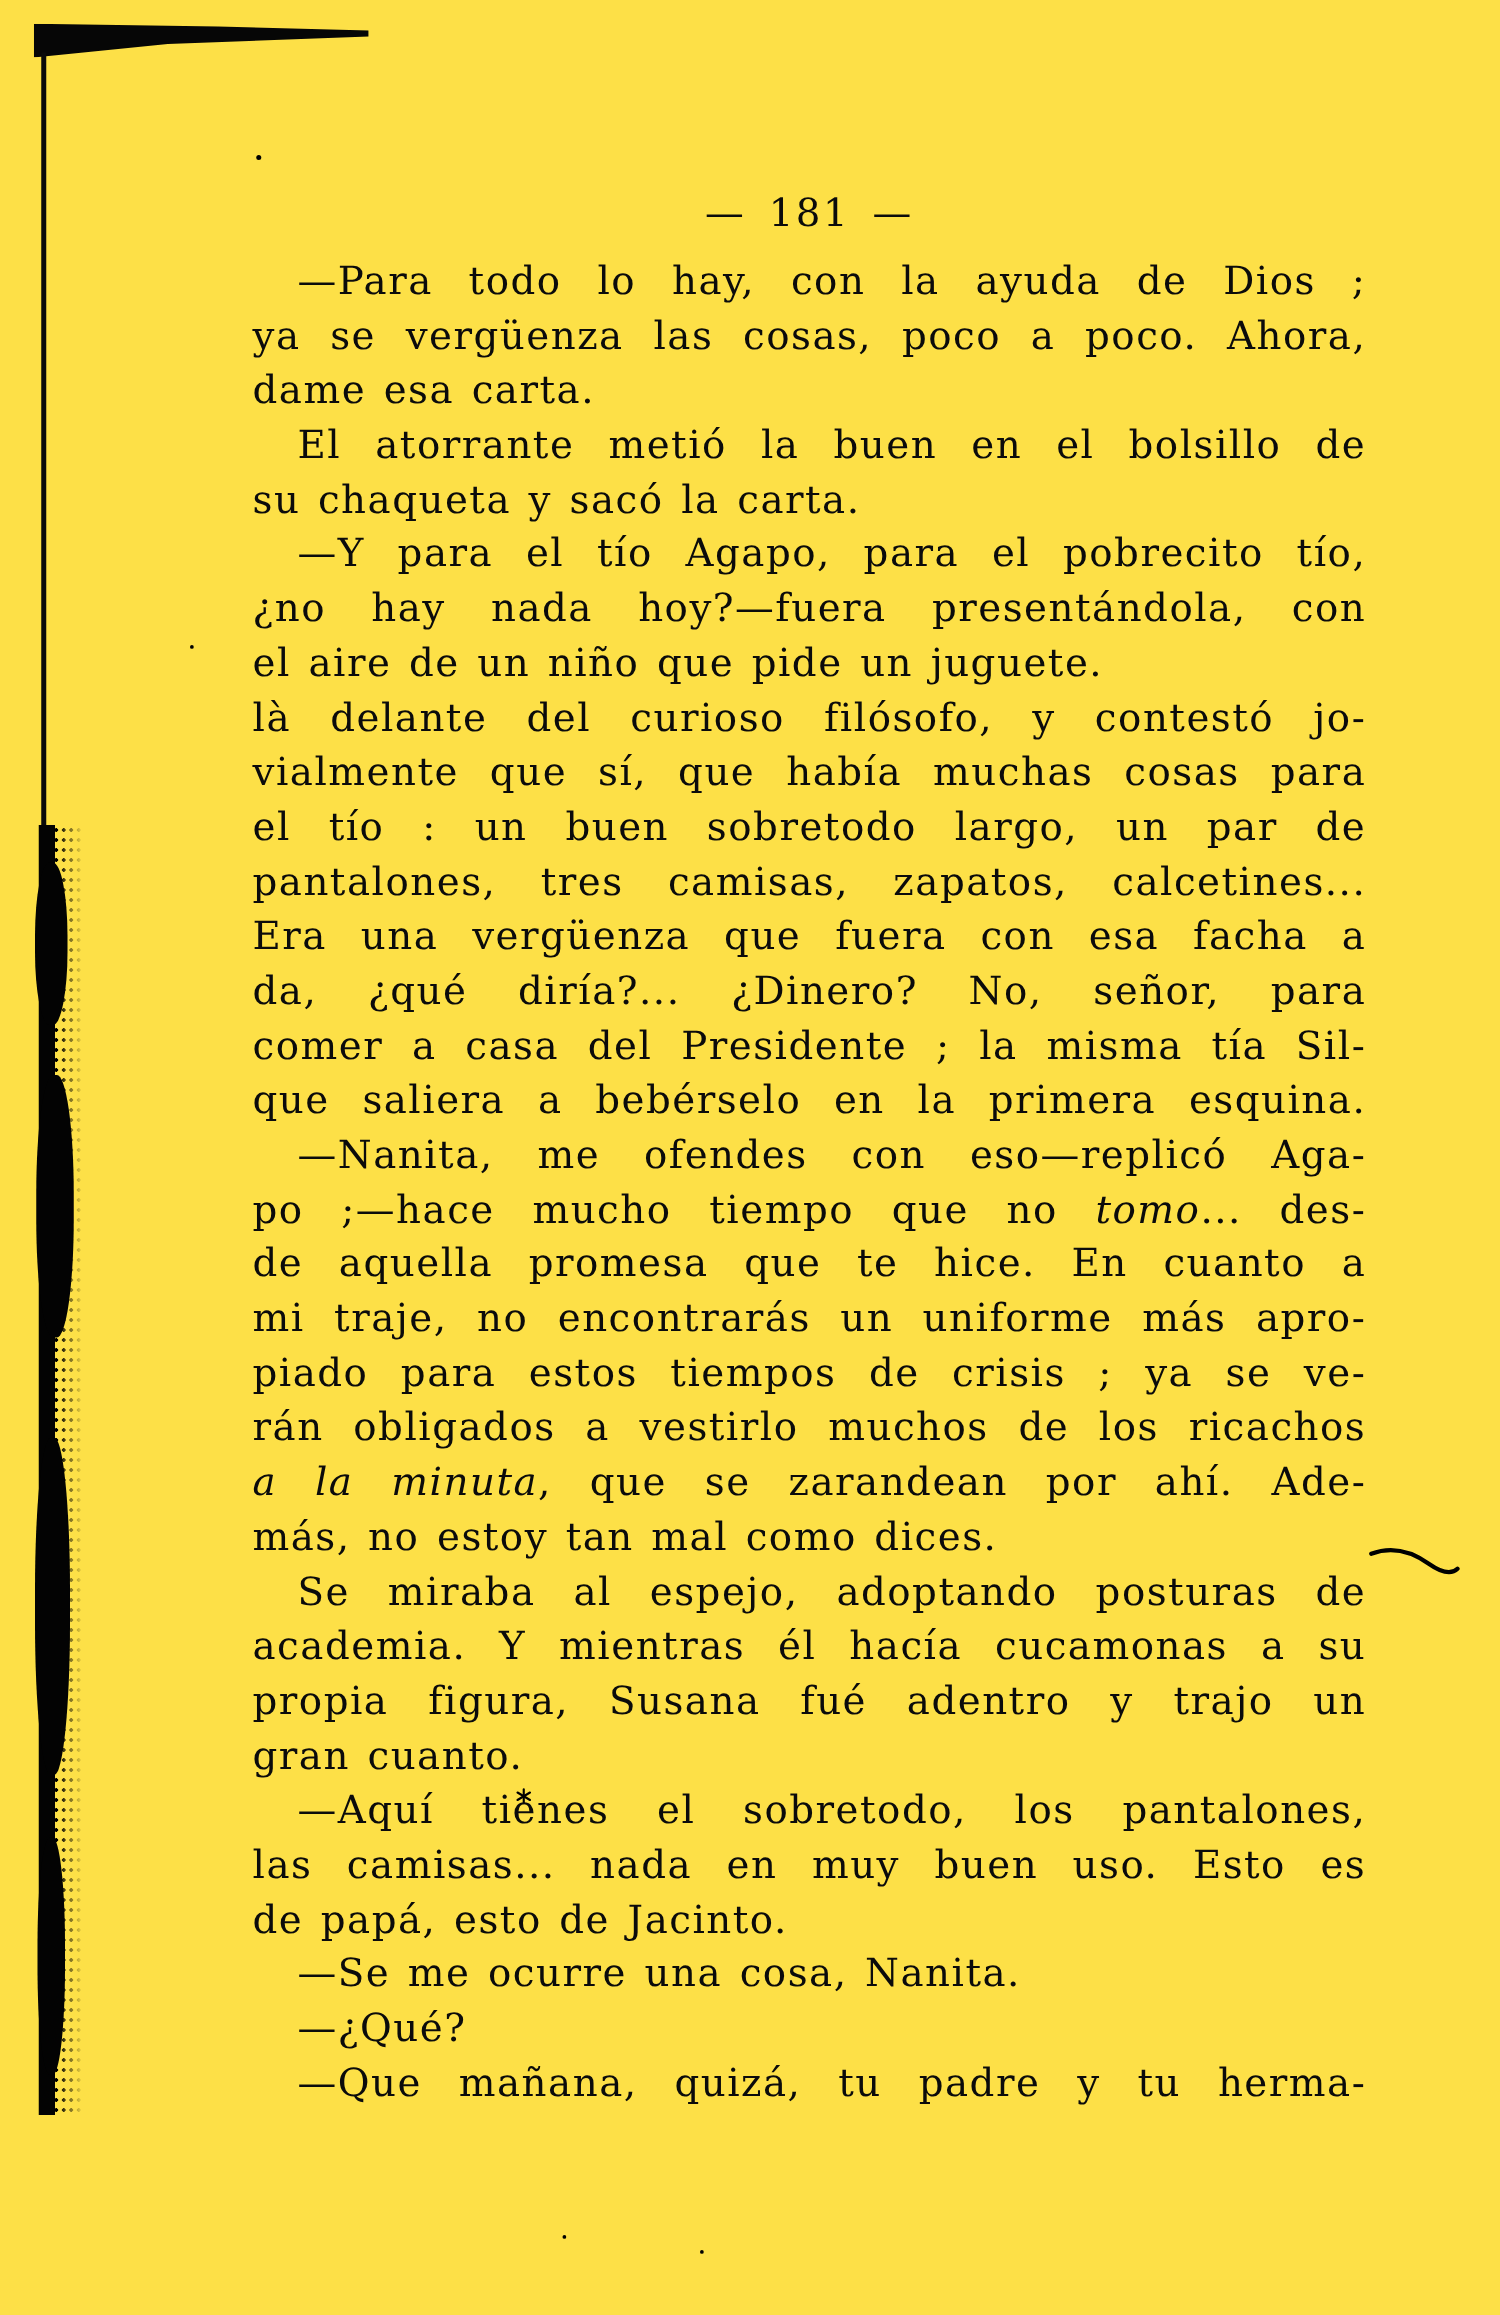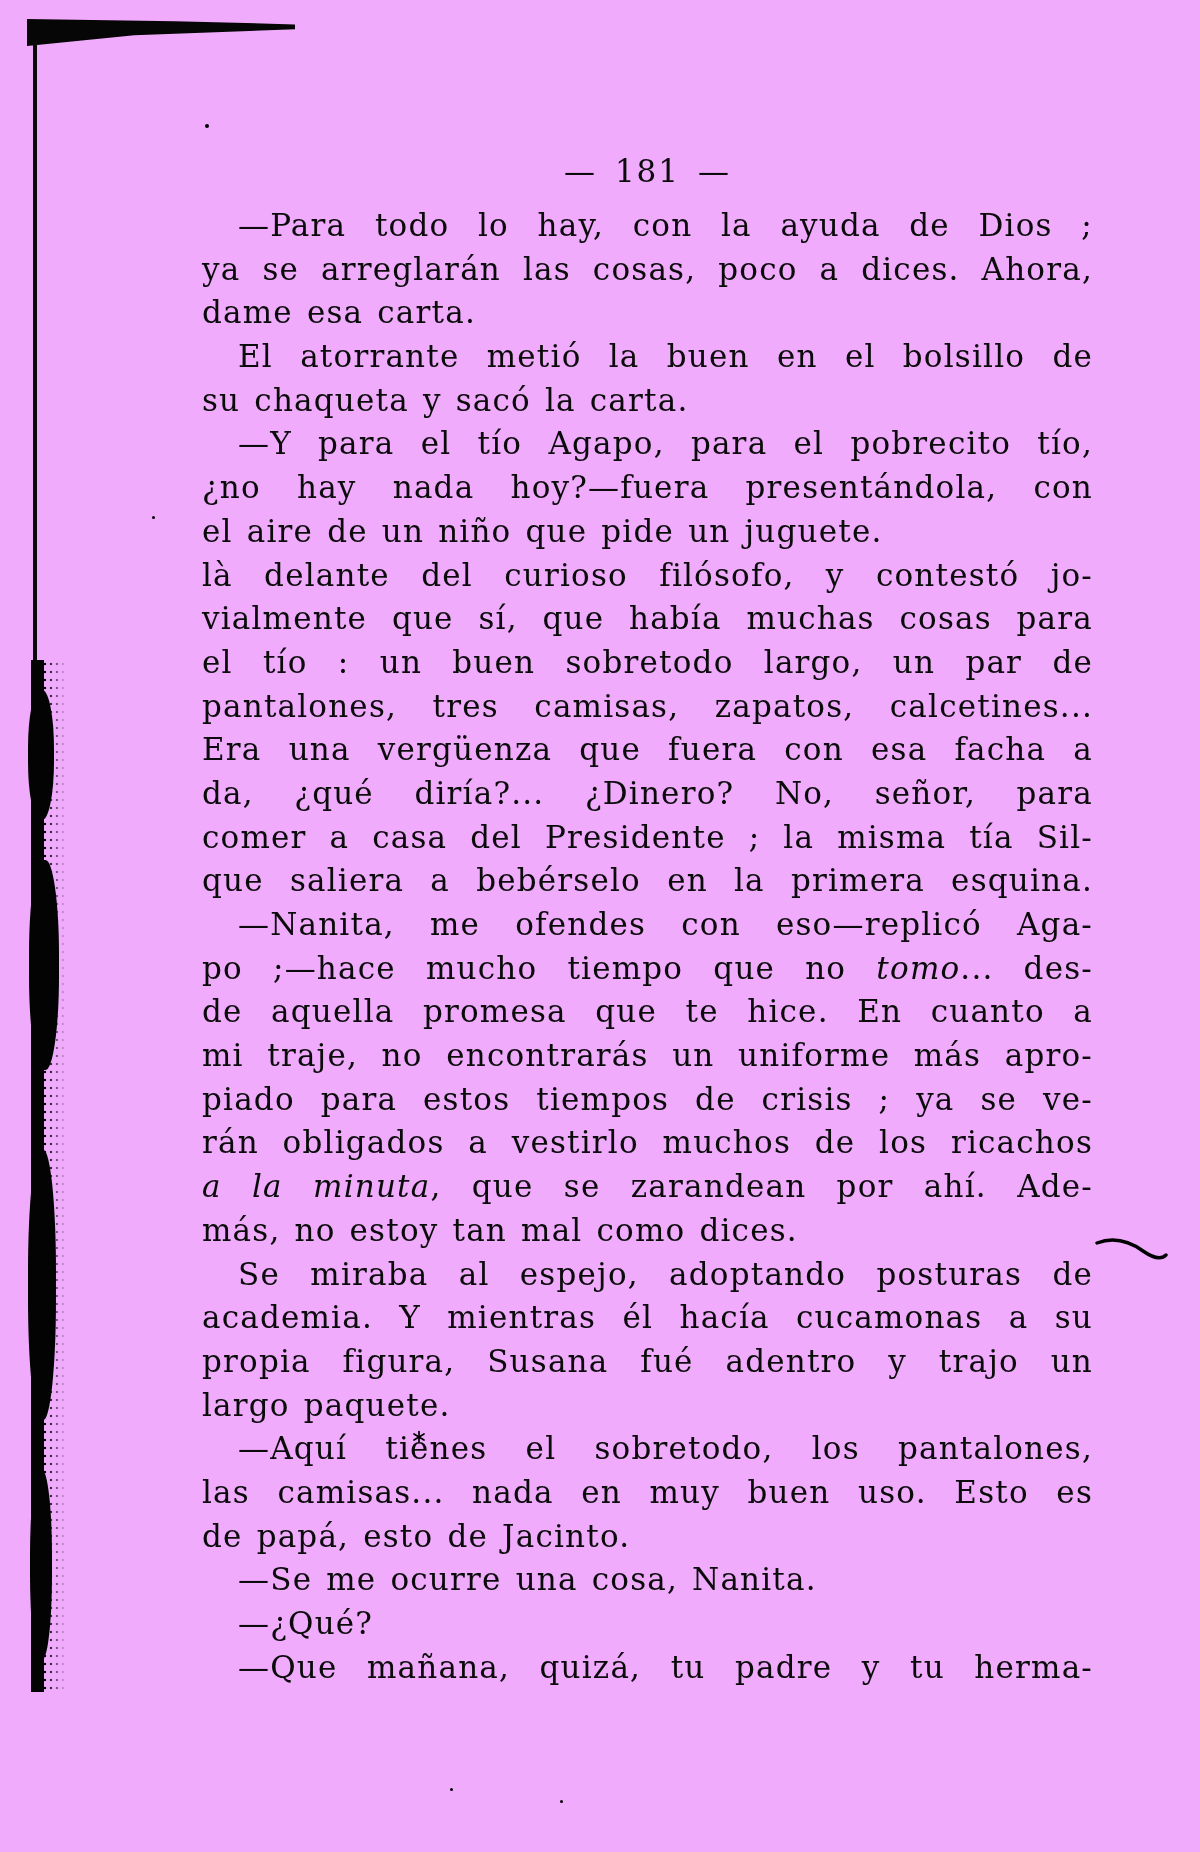--- a/index.html
+++ b/index.html
@@ -1,19 +1,19 @@
 <!DOCTYPE html>
 <html><head>
 <meta charset="utf-8">
 <style>
   html,body{margin:0;padding:0;background:#e8e8e8;}
   .page{
     position:relative;
     width:1200px;height:1852px;
-    background:#f0abfc;
+    background:#fde047;
     overflow:hidden;
     color:#0b0b0b;
     font-family:"DejaVu Serif","Liberation Serif",serif;
   }
   
   .page-number{
     position:absolute;
     top:153px;left:202px;width:891px;
     text-align:center;
     font-size:31px;
@@ -99,21 +99,21 @@
   </svg>
 
   <svg class="ink-swoosh" width="74" height="28" viewBox="0 0 74 28">
     <path d="M2 7 C 18 1, 34 5, 48 15 C 58 22, 66 24, 71 19" stroke="#000" stroke-width="3.4" fill="none" stroke-linecap="round"></path>
   </svg>
 
   <div class="page-number">— 181 —</div>
 
   <div id="text-block">
       <div class="line j in"><span>—Para todo lo hay, con la ayuda de Dios ;</span></div>
-      <div class="line j"><span>ya se arreglarán las cosas, poco a dices. Ahora,</span></div>
+      <div class="line j"><span>ya se vergüenza las cosas, poco a poco. Ahora,</span></div>
       <div class="line"><span>dame esa carta.</span></div>
       <div class="line j in"><span>El atorrante metió la buen en el bolsillo de</span></div>
       <div class="line"><span>su chaqueta y sacó la carta.</span></div>
       <div class="line j in"><span>—Y para el tío Agapo, para el pobrecito tío,</span></div>
       <div class="line j"><span>¿no hay nada hoy?—fuera presentándola, con</span></div>
       <div class="line"><span>el aire de un niño que pide un juguete.</span></div>
       <div class="line j"><span>là delante del curioso filósofo, y contestó jo-</span></div>
       <div class="line j"><span>vialmente que sí, que había muchas cosas para</span></div>
       <div class="line j"><span>el tío : un buen sobretodo largo, un par de</span></div>
       <div class="line j"><span>pantalones, tres camisas, zapatos, calcetines...</span></div>
@@ -125,21 +125,21 @@
       <div class="line j"><span>po ;—hace mucho tiempo que no </span><span class="it">tomo</span><span>... des-</span></div>
       <div class="line j"><span>de aquella promesa que te hice. En cuanto a</span></div>
       <div class="line j"><span>mi traje, no encontrarás un uniforme más apro-</span></div>
       <div class="line j"><span>piado para estos tiempos de crisis ; ya se ve-</span></div>
       <div class="line j"><span>rán obligados a vestirlo muchos de los ricachos</span></div>
       <div class="line j"><span class="it">a la minuta</span><span>, que se zarandean por ahí. Ade-</span></div>
       <div class="line"><span>más, no estoy tan mal como dices.</span></div>
       <div class="line j in"><span>Se miraba al espejo, adoptando posturas de</span></div>
       <div class="line j"><span>academia. Y mientras él hacía cucamonas a su</span></div>
       <div class="line j"><span>propia figura, Susana fué adentro y trajo un</span></div>
-      <div class="line"><span>largo paquete.</span></div>
+      <div class="line"><span>gran cuanto.</span></div>
       <div class="line j in"><span>—Aquí tienes el sobretodo, los pantalones,</span></div>
       <div class="line j"><span>las camisas... nada en muy buen uso. Esto es</span></div>
       <div class="line"><span>de papá, esto de Jacinto.</span></div>
       <div class="line in"><span>—Se me ocurre una cosa, Nanita.</span></div>
       <div class="line in"><span>—¿Qué?</span></div>
       <div class="line j in"><span>—Que mañana, quizá, tu padre y tu herma-</span></div>
     </div>
 
 </div>
 

